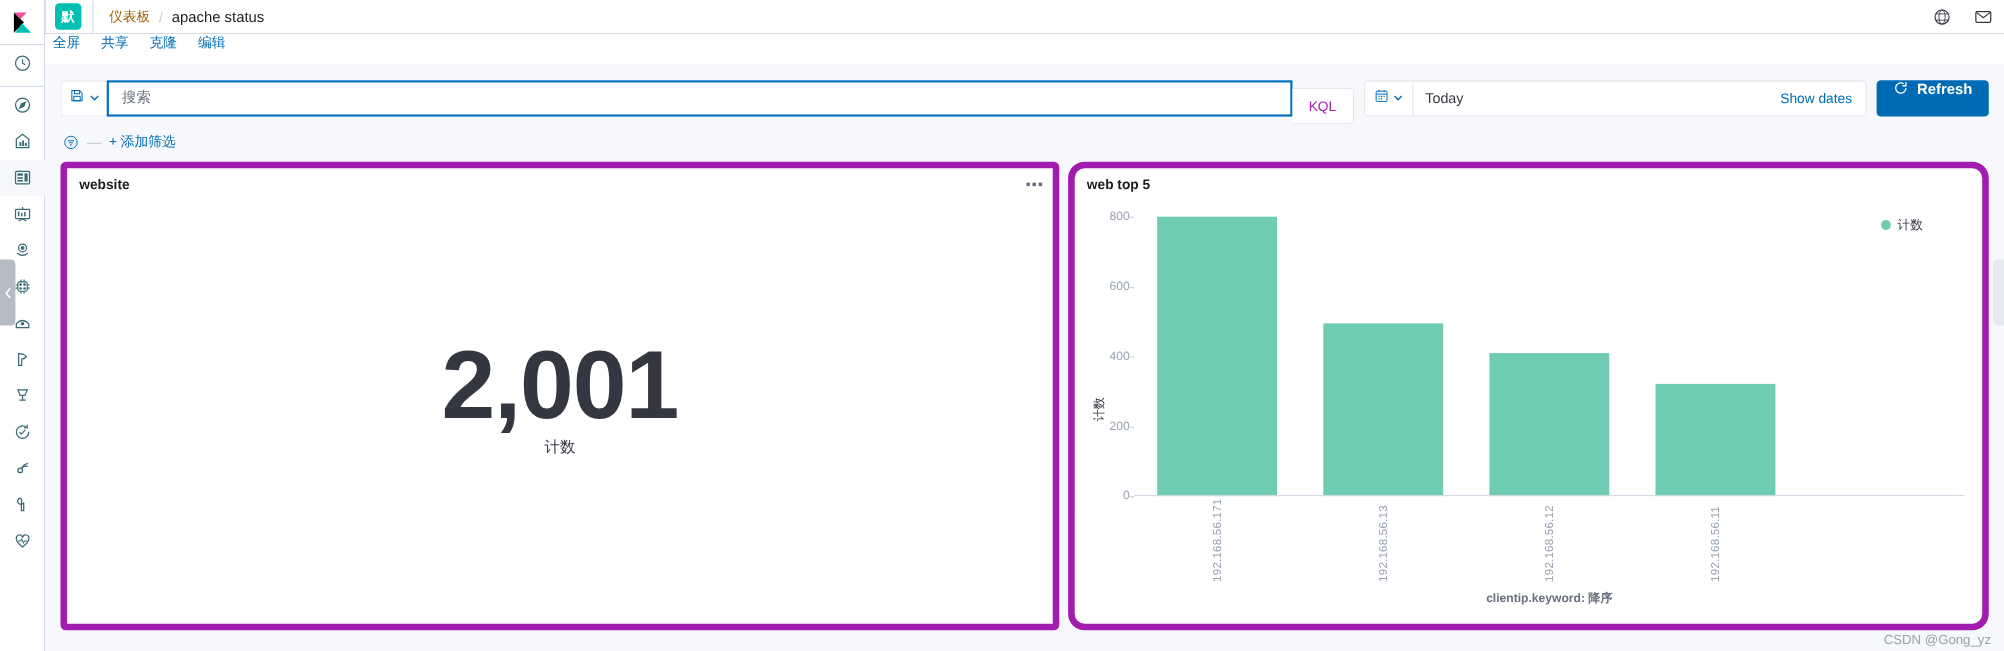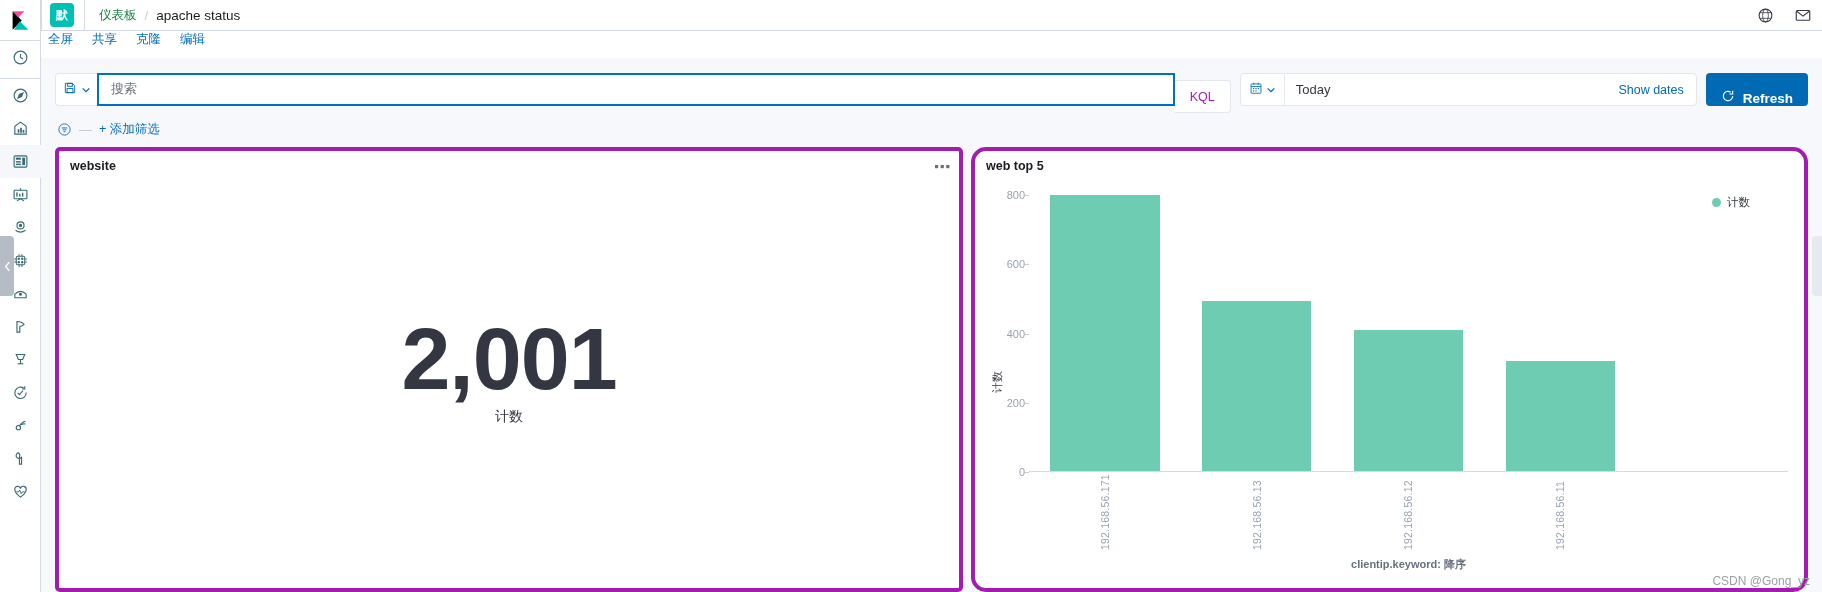--- a/index.html
+++ b/index.html
@@ -56,21 +56,21 @@
   .space-badge {
     width: 24px; height: 24px; border-radius: 4px;
     background: #00bfb3; color: #ffffff;
     font-size: 12px; font-weight: bold;
     display: flex; align-items: center; justify-content: center;
     margin: 0 10px 0 8px;
     font-family: "DejaVu Sans", sans-serif;
   }
   .vdiv { width: 1px; height: 31px; background: #d3dae6; }
   .breadcrumb { display: flex; align-items: center; padding-left: 14px; font-size: 12.5px; }
-  .crumb-link { color: #15803d; }
+  .crumb-link { color: #a16207; }
   .crumb-sep { color: #c9cdd4; margin: 0 8px; font-size: 13px; }
   .crumb-current { color: #1a1c21; font-size: 13.5px; }
   .topbar-spacer { flex: 1 1 auto; }
   .top-icon { color: #343741; margin-left: 20px; display: flex; align-items: center; }
 
   
   .actionbar {
     height: 27px; min-height: 27px;
     display: flex; align-items: flex-start;
     padding-left: 7px;
@@ -131,43 +131,44 @@
     color: #006bb4;
     border-right: 1px solid #e3e6ed;
   }
   .date-text { flex: 1 1 auto; padding-left: 11px; font-size: 13px; color: #343741; }
   .date-show { padding-right: 12px; font-size: 12.5px; color: #006bb4; }
   .refreshbtn {
     margin-left: 9px;
     height: 33px; padding: 0 15px;
     background: #006bb4; color: #ffffff;
     border-radius: 4px;
-    display: flex; align-items: flex-end; gap: 8px;
+    display: flex; align-items: flex-start; gap: 8px;
     font-size: 13.5px; font-weight: bold;
   }
 
   .filterrow { display: flex; align-items: center; padding: 8px 0 9px 16px; }
   .filter-icon { color: #006bb4; display: flex; align-items: center; }
   .filter-dash { color: #c2c7d0; margin: 0 7px; font-size: 13px; }
   .filter-add { color: #006bb4; font-size: 12.5px; }
 
   
   .board {
     flex: 1 1 auto;
     background: #f7f8fc;
     padding: 0 14px 0 14px;
     display: flex; gap: 8px;
     min-height: 0;
   }
   .panel {
     background: #ffffff;
-    border: 4px solid #a21caf;
+    border: 6px solid #a21caf;
     border-radius: 5px;
     display: flex; flex-direction: column;
     position: relative;
+    margin-bottom: 19px;
   }
   .panel-a { width: 908px; flex: 0 0 908px; }
   .panel-b { flex: 1 1 auto; border-radius: 15px; }
   .panel-title {
     font-size: 12.5px; font-weight: bold; color: #1a1c21;
     padding: 8px 10px 0 11px;
   }
   .panel-menu {
     position: absolute; right: 8px; top: 9px;
     color: #69707d; letter-spacing: 1px; font-size: 11px;

